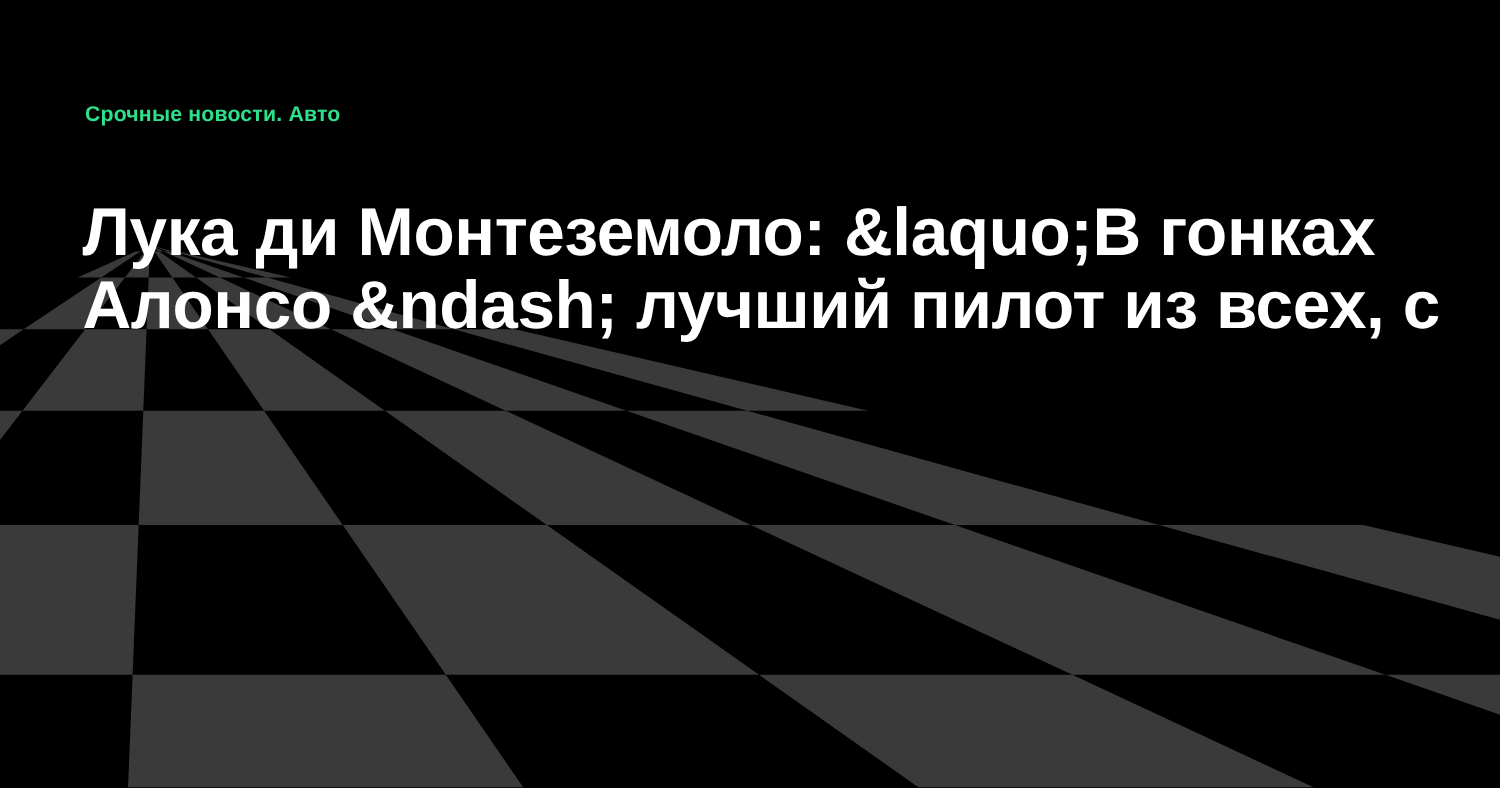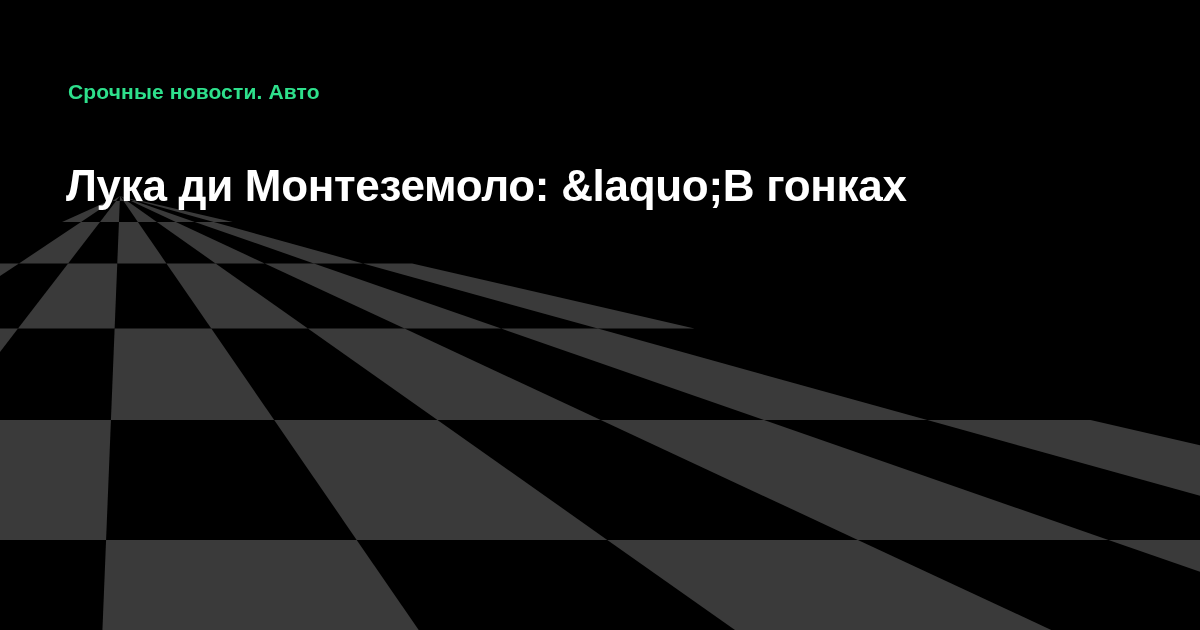--- a/index.html
+++ b/index.html
@@ -37,35 +37,35 @@
   #content {
     position: relative;
     z-index: 2;
     padding: 0;
   }
 
   #kicker {
     position: absolute;
     left: 68px;
     top: 79px;
-    font-size: 21px;
+    font-size: 17px;
     font-weight: bold;
     letter-spacing: 0.15px;
     line-height: 26px;
     white-space: nowrap;
     color: #2ee08c;
   }
 
   #headline {
     position: absolute;
     left: 66px;
     top: 157px;
     width: 1040px;
     margin: 0;
-    font-size: 44px;
+    font-size: 54px;
     font-weight: bold;
     line-height: 58px;
     letter-spacing: -0.3px;
     color: #ffffff;
   }
   #headline .hl-line {
     display: block;
     white-space: pre;
   }
 </style>
@@ -114,16 +114,17 @@
         </g>
     </svg>
   </div>
 
   <div id="content">
 
     <div id="kicker">Срочные новости. Авто</div>
 
     <h1 id="headline">
       <span class="hl-line">Лука ди Монтеземоло: &amp;laquo;В гонках</span>
+      <span class="hl-line">Алонсо &amp;ndash; лучший пилот из всех, с</span>
     </h1>
 
   </div>
 </div>
 
 </body></html>

